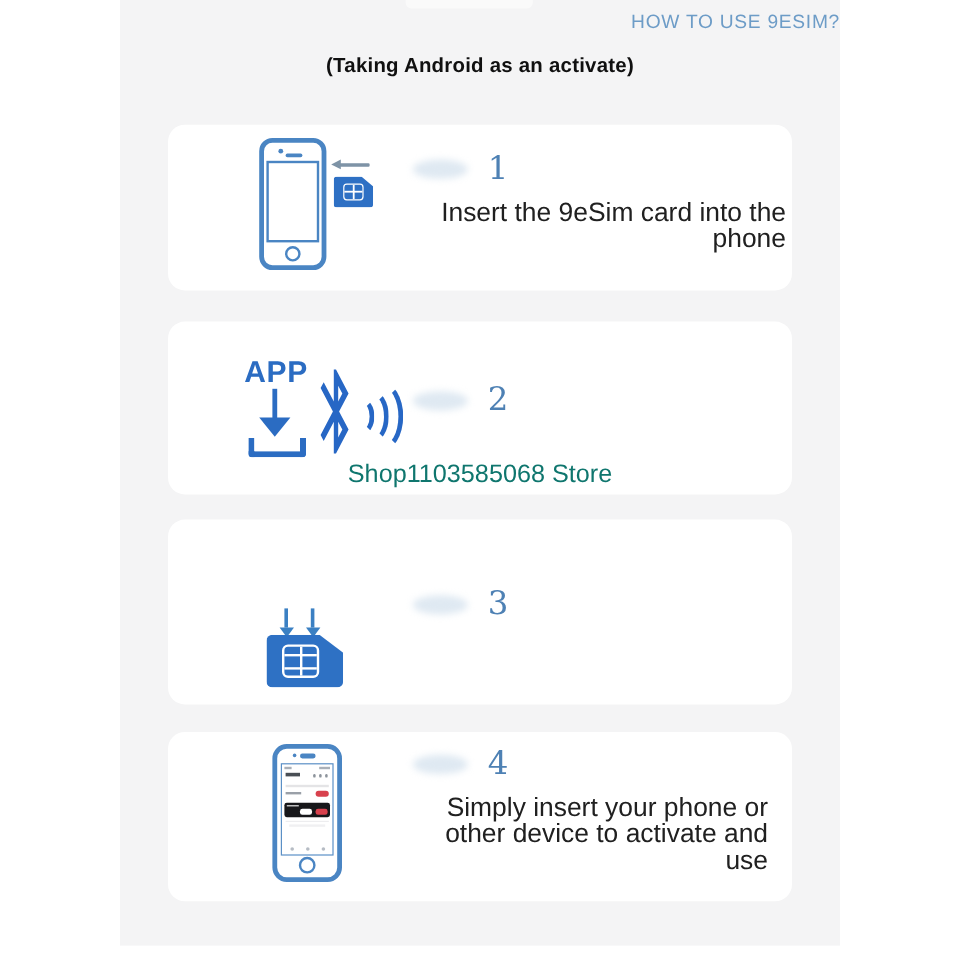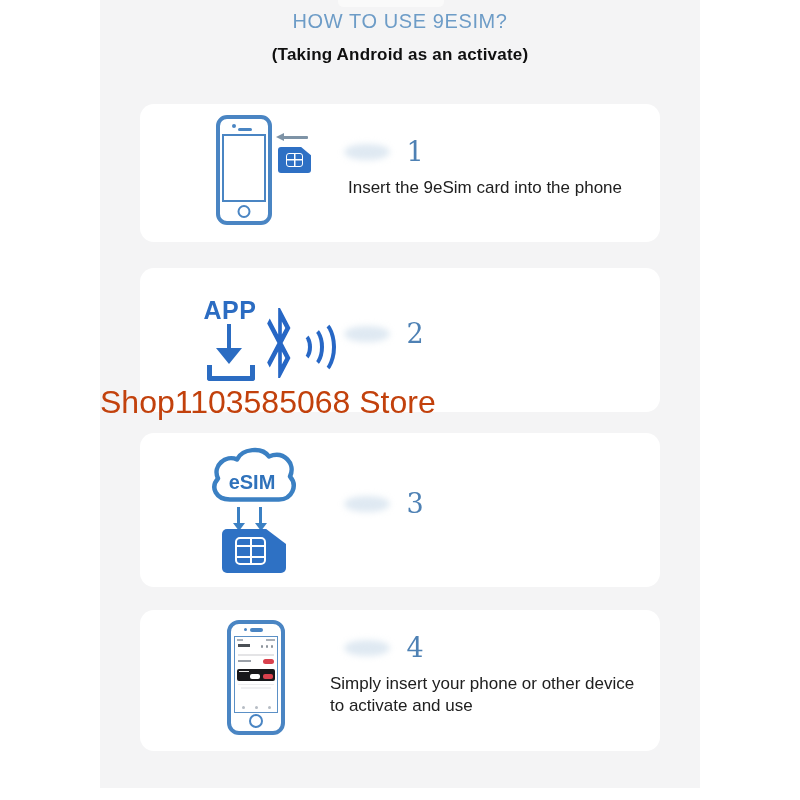--- a/index.html
+++ b/index.html
@@ -2,41 +2,41 @@
 <html><head>
 <meta charset="utf-8">
 <style>
   html,body{margin:0;padding:0;}
   body{
     width:800px;height:800px;background:#ffffff;position:relative;
     font-family:"Liberation Sans",sans-serif;overflow:hidden;
   }
   .panel{position:absolute;left:100px;top:0;width:600px;height:788px;background:#f4f4f5;}
   .top-pill{position:absolute;left:338px;top:0;width:106px;height:7px;background:#fafafa;border-radius:0 0 5px 5px;}
-  .title{position:absolute;left:100px;top:10px;width:600px;text-align:center;
-    font-size:20px;color:#6d9cc7;letter-spacing:.6px;}
+  .title{position:absolute;left:100px;top:10px;width:600px;text-align:right;
+    font-size:16px;color:#6d9cc7;letter-spacing:.6px;}
   .subtitle{position:absolute;left:100px;top:45px;width:600px;text-align:center;
     font-size:17px;font-weight:bold;color:#101010;letter-spacing:.2px;}
-  .watermark{position:absolute;left:100px;top:384px;width:600px;text-align:left;
-    font-size:32px;color:#c2410c;z-index:6;}
+  .watermark{position:absolute;left:100px;top:384px;width:600px;text-align:center;
+    font-size:21px;color:#0f766e;z-index:6;}
 
   .card{position:absolute;left:140px;width:520px;background:#ffffff;border-radius:14px;}
   .card--s1{top:104px;height:138px;}
   .card--s2{top:268px;height:144px;}
   .card--s3{top:433px;height:154px;}
   .card--s4{top:610px;height:141px;}
 
   .icon-zone{position:absolute;left:0;top:0;width:170px;height:100%;}
   .text-col{position:absolute;left:170px;right:0;top:0;height:100%;display:flex;
     flex-direction:column;justify-content:center;padding-bottom:12px;box-sizing:border-box;}
   .step-num{width:210px;text-align:center;align-self:flex-start;position:relative;
     font-family:"DejaVu Serif",serif;font-size:27px;line-height:32px;color:#4e81b4;}
   .smudge{position:absolute;left:34px;top:8px;width:46px;height:16px;background:#dfe9f2;
     border-radius:50%;filter:blur(3px);}
-  .step-desc{align-self:center;text-align:left;margin-top:9px;font-size:17px;
+  .step-desc{align-self:center;text-align:right;margin-top:9px;font-size:22px;
     color:#202020;line-height:22px;max-width:340px;}
   .card--s2 .step-desc{align-self:flex-start;width:240px;max-width:none;}
   .card--s4 .step-desc{max-width:310px;}
 
   
   .p1-phone{position:absolute;left:76px;top:11px;width:48px;height:102px;background:#fff;
     border:4px solid #4a85c3;border-radius:11px;}
   .p1-cam{position:absolute;top:5px;left:12px;width:4px;height:4px;border-radius:50%;background:#4a85c3;}
   .p1-spk{position:absolute;top:9px;left:18px;width:14px;height:3px;border-radius:2px;background:#4a85c3;}
   .p1-scr{position:absolute;left:2px;right:2px;top:15px;bottom:19px;border:2px solid #4a85c3;background:#fff;}
@@ -161,26 +161,20 @@
       <span class="smudge"></span>
       <span>2</span>
     </div>
   </div>
 </div>
 
 <div class="watermark">Shop1103585068 Store</div>
 
 <div class="card card--s3">
   <div class="icon-zone">
-    <div class="p3-cloud">
-      <svg width="92" height="62" viewBox="0 0 92 61">
-        <path d="M24 54 C 10 54 4 42 12 33 C 6 20 20 9 31 14 C 36 3 56 1 63 11 C 78 5 90 18 84 31 C 92 40 86 54 73 54 Z" fill="#ffffff" stroke="#3b80c3" stroke-width="4.5" stroke-linejoin="round"></path>
-        <text x="46" y="43" text-anchor="middle" font-family="Liberation Sans, sans-serif" font-size="20" font-weight="bold" fill="#2f72bb">eSIM</text>
-      </svg>
-    </div>
     <div class="p3-darr p3-a1"></div>
     <div class="p3-darr p3-a2"></div>
     <div class="p3-sim">
       <div class="p3-chip"></div>
     </div>
   </div>
   <div class="text-col">
     <div class="step-num">
       <span class="smudge"></span>
       <span>3</span>

